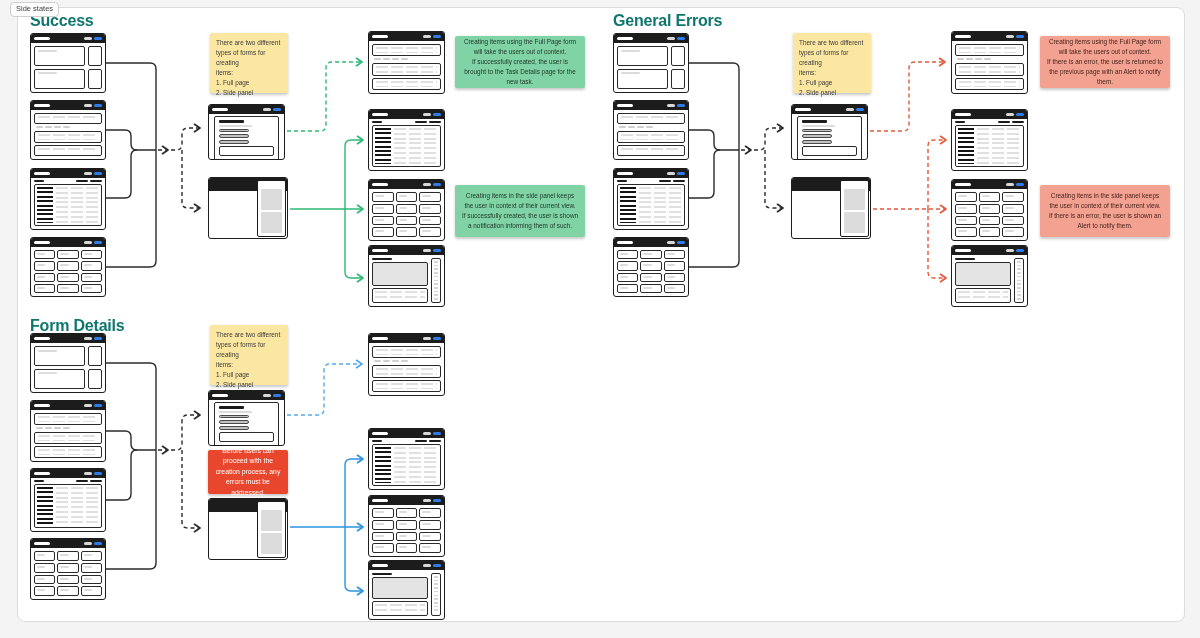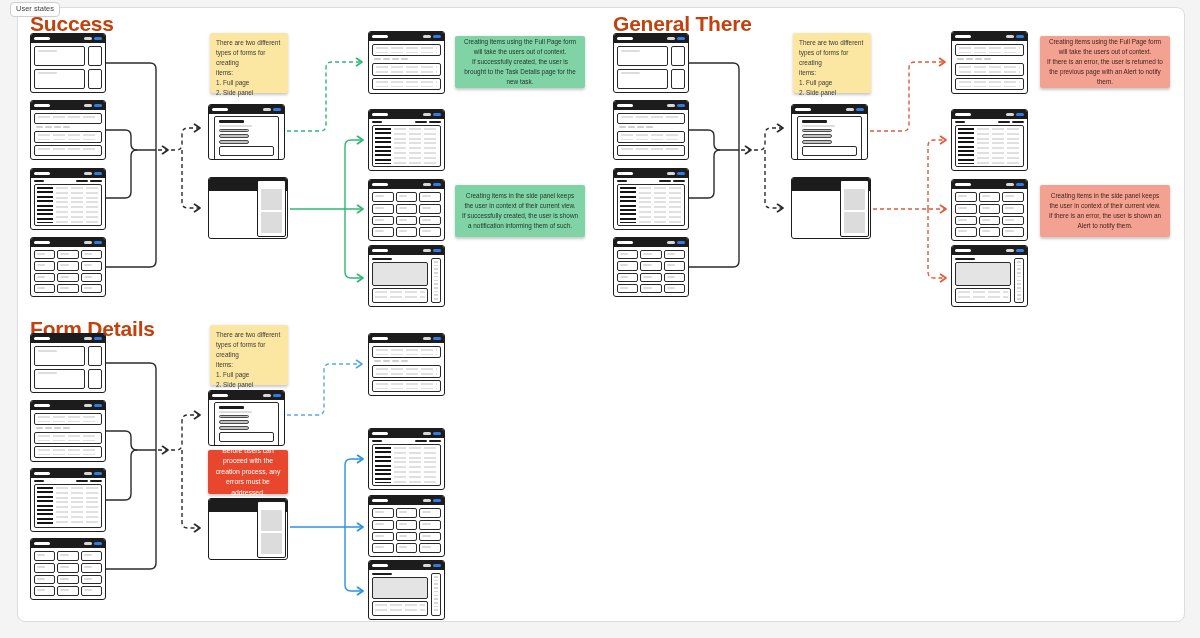--- a/index.html
+++ b/index.html
@@ -5,21 +5,21 @@
   * { box-sizing: border-box; margin: 0; padding: 0; }
   html,body { width:1200px; height:638px; overflow:hidden; background:#f4f4f4;
               font-family:"Liberation Sans", sans-serif; position:relative; }
 
   .canvas { position:absolute; left:17px; top:7px; width:1168px; height:615px;
             background:#fff; border:1px solid #dcdcdc; border-radius:8px; z-index:0; }
 
   .tag { position:absolute; left:10px; top:2px; z-index:3; font-size:7.5px; color:#444;
          background:#fdfdfd; border:1px solid #cfcfcf; border-radius:4px; padding:1px 5px; line-height:1.45; }
 
-  .title { position:absolute; z-index:2; font-weight:700; font-size:21px; color:#c2410c; letter-spacing:-0.2px; }
+  .title { position:absolute; z-index:2; font-weight:700; font-size:16px; color:#0f766e; letter-spacing:-0.2px; }
 
   svg.wires { position:absolute; left:0; top:0; z-index:1; pointer-events:none; }
 
   
   .note { position:absolute; z-index:2; border-radius:2px; padding:5px 6px; font-size:6.4px;
           line-height:1.55; color:#3a3a3a; box-shadow:0 1.5px 3px rgba(0,0,0,.22); white-space:pre-line; }
   .note.center { display:flex; align-items:center; justify-content:center; text-align:center; }
   .note-yellow { background:#fbe7a1; }
   .note-green  { background:#80d3a5; color:#203a2c; }
   .note-salmon { background:#f3a292; color:#47231b; }
@@ -86,21 +86,21 @@
   .det-media { flex:1; background:#e4e4e4; border:1px solid #2a2a2a; border-radius:2px; }
   .det-table { height:15px; flex:none; border:1px solid #2a2a2a; border-radius:2px; padding:2px; }
   .det-side { width:15%; border:1px solid #2a2a2a; border-radius:2px; padding:2px;
               background:repeating-linear-gradient(to bottom, #d8d8d8 0 1.6px, transparent 1.6px 3.7px);
               background-origin:content-box; background-clip:content-box; }
 </style>
 </head>
 <body>
 
 <div class="canvas"></div>
-<div class="tag">User states</div>
+<div class="tag">Side states</div>
 
 <svg class="wires" width="1200" height="638" viewBox="0 0 1200 638">
   <defs>
     <marker id="ab" viewBox="0 0 8 8" refX="6" refY="4" markerWidth="7" markerHeight="7" orient="auto">
         <path d="M1.5,1 L6,4 L1.5,7" fill="none" stroke="#2b2b2b" stroke-width="1.4" stroke-linecap="round" stroke-linejoin="round"></path>
       </marker>
     <marker id="ag" viewBox="0 0 8 8" refX="6" refY="4" markerWidth="7" markerHeight="7" orient="auto">
         <path d="M1.5,1 L6,4 L1.5,7" fill="none" stroke="#2eb873" stroke-width="1.4" stroke-linecap="round" stroke-linejoin="round"></path>
       </marker>
     <marker id="ao" viewBox="0 0 8 8" refX="6" refY="4" markerWidth="7" markerHeight="7" orient="auto">
@@ -422,21 +422,21 @@
     </div>
     <div class="det-side"></div>
   </div>
 </div>
 
 <div class="note note-green center" style="left:455px;top:36px;width:130px;height:52px">Creating items using the Full Page form will take the users out of context.
 If successfully created, the user is brought to the Task Details page for the new task.</div>
 <div class="note note-green center" style="left:455px;top:185px;width:130px;height:52px">Creating items in the side panel keeps the user in context of their current view.
 If successfully created, the user is shown a notification informing them of such.</div>
 
-<div class="title" style="left:613px;top:12px">General There</div>
+<div class="title" style="left:613px;top:12px">General Errors</div>
 <div class="wf" style="left:613px;top:33px;width:76px;height:60px">
   <div class="wfh">
     <span class="logo"></span>
       <span class="sp"></span>
     <span class="pill gray"></span>
     <span class="pill blue"></span>
   </div>
   <div class="dashb">
     <div class="dash-main">
       <div class="dcard">

